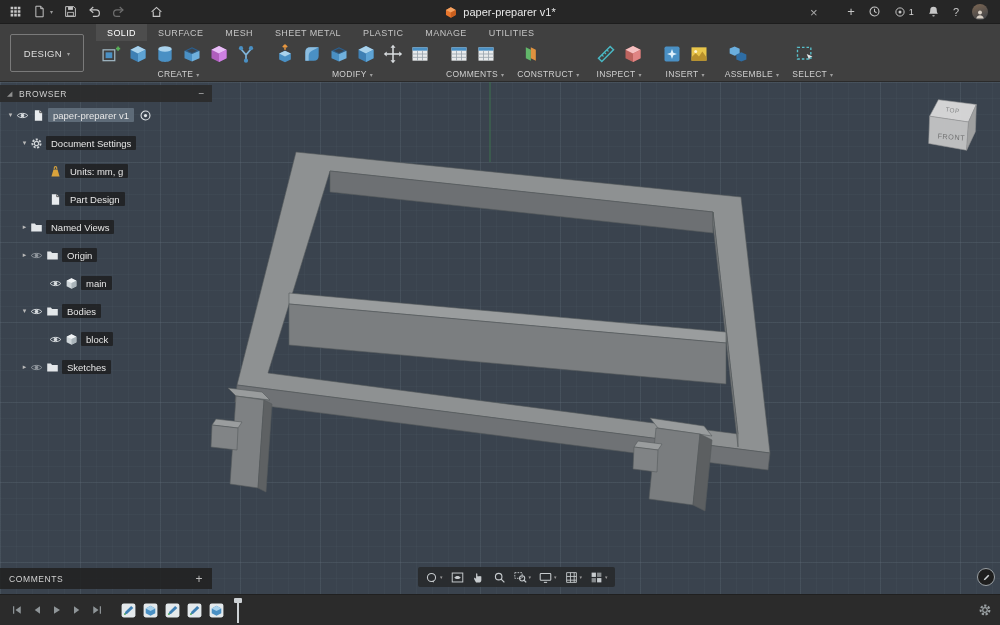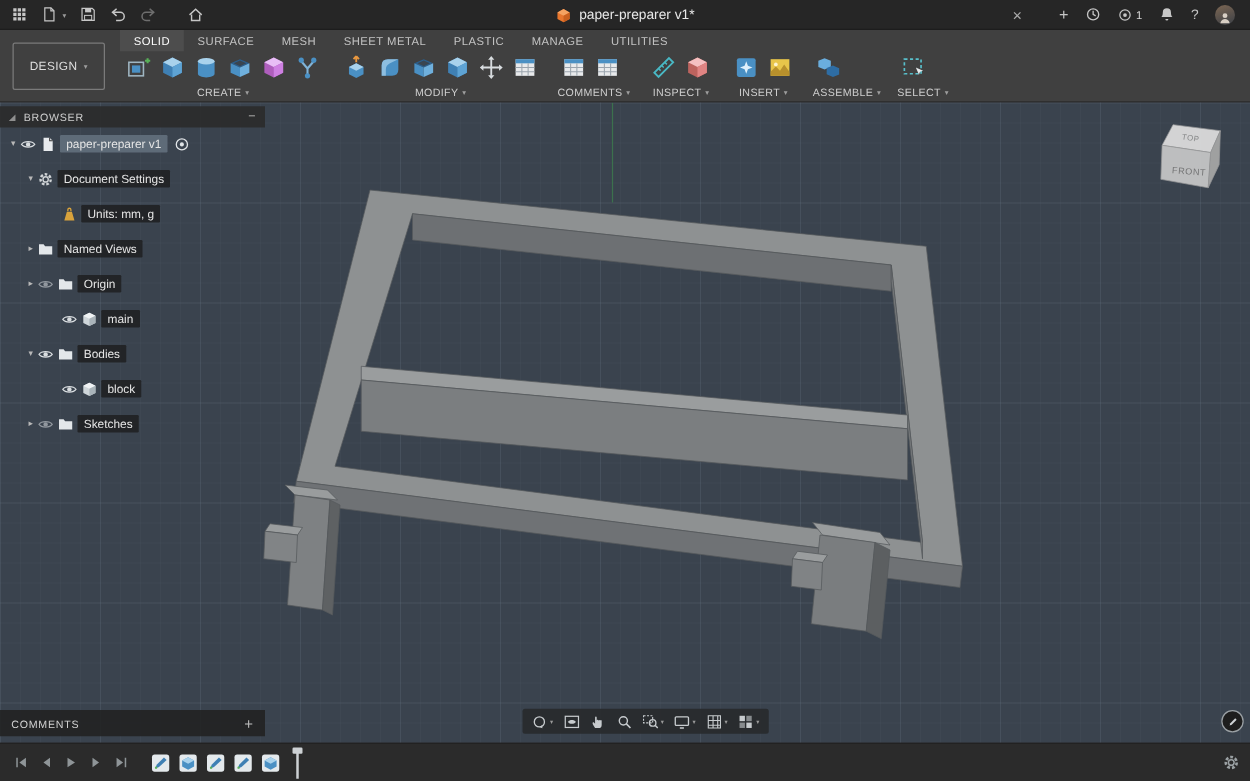--- a/index.html
+++ b/index.html
@@ -494,20 +494,33 @@
                 </svg>
               </div>
           </div>
           <div class="glabel">
             <span>COMMENTS</span>
               <span class="caret">▾</span>
           </div>
         </div>
         <div class="sep"></div>
 
+        <div class="group">
+          <div class="gicons">
+            <div class="tool">
+                <svg>
+                  <use href="#t-planes"></use>
+                </svg>
+              </div>
+          </div>
+          <div class="glabel">
+            <span>CONSTRUCT</span>
+              <span class="caret">▾</span>
+          </div>
+        </div>
         <div class="sep"></div>
 
         <div class="group">
           <div class="gicons">
             <div class="tool">
                 <svg>
                   <use href="#t-measure"></use>
                 </svg>
               </div>
             <div class="tool">
@@ -647,20 +660,26 @@
           <span class="chip">Document Settings</span>
         </div>
 
         <div class="row ind2">
           <svg class="ti">
               <use href="#i-scale"></use>
             </svg>
           <span class="chip">Units: mm, g</span>
         </div>
 
+        <div class="row ind2">
+          <svg class="ti c-doc">
+              <use href="#i-doc"></use>
+            </svg>
+          <span class="chip">Part Design</span>
+        </div>
 
         <div class="row ind1">
           <span class="tw">▸</span>
           <svg class="ti c-folder">
               <use href="#i-folder"></use>
             </svg>
           <span class="chip">Named Views</span>
         </div>
 
         <div class="row ind1">

